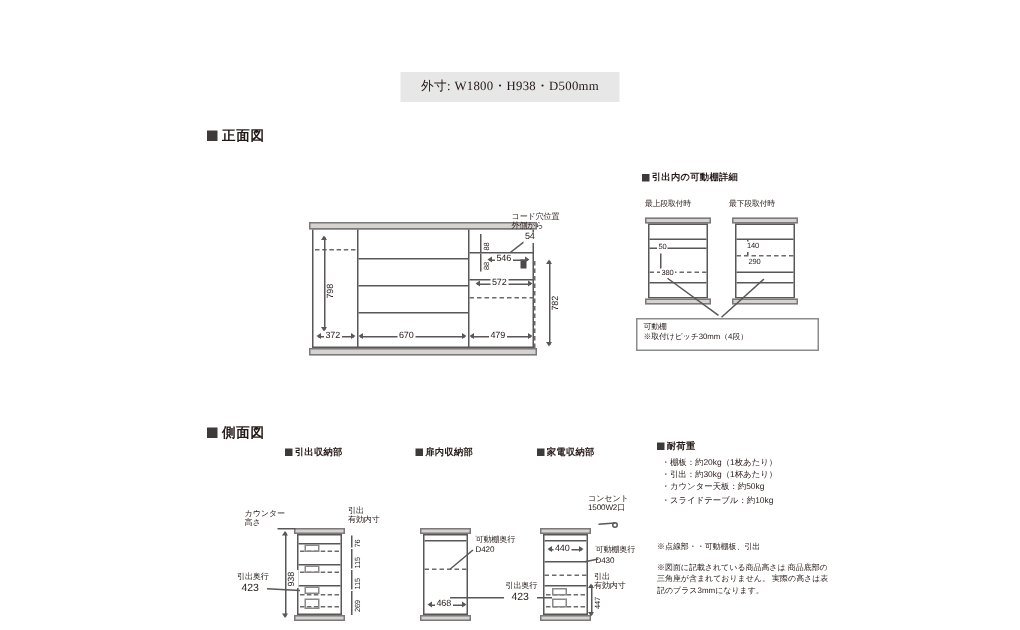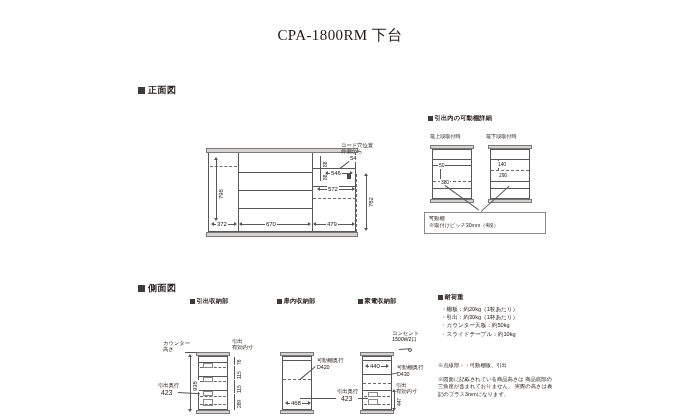--- a/index.html
+++ b/index.html
@@ -203,21 +203,23 @@
   .sq-dark {
     position: absolute;
     background: #4c4948;
   }
 </style>
 </head>
 <body>
 
 <div class="page">
 
-  <div class="title">CPA-1800RM 下台</div>
+  <div class="subtitle-wrap">
+    <span class="subtitle">外寸: W1800・H938・D500mm</span>
+  </div>
 
   <div class="sec-head" style="left:138px; top:84px;"><span>正面図</span></div>
 
   <div class="dwg">
 
     <div class="box" style="left:208px; top:152px; width:148px; height:80px;"></div>
 
     <div class="thickband" style="left:206px; top:148px; width:152px; height:5px;"></div>
 
     <div class="thickband" style="left:206px; top:232px; width:152px; height:5px;"></div>

